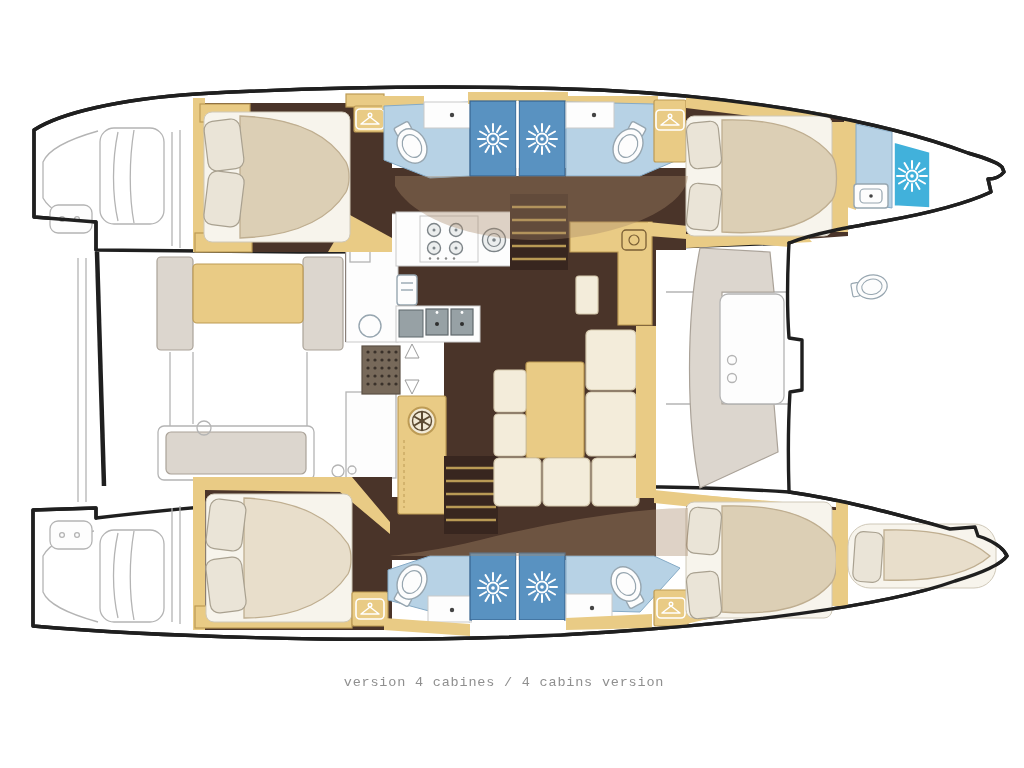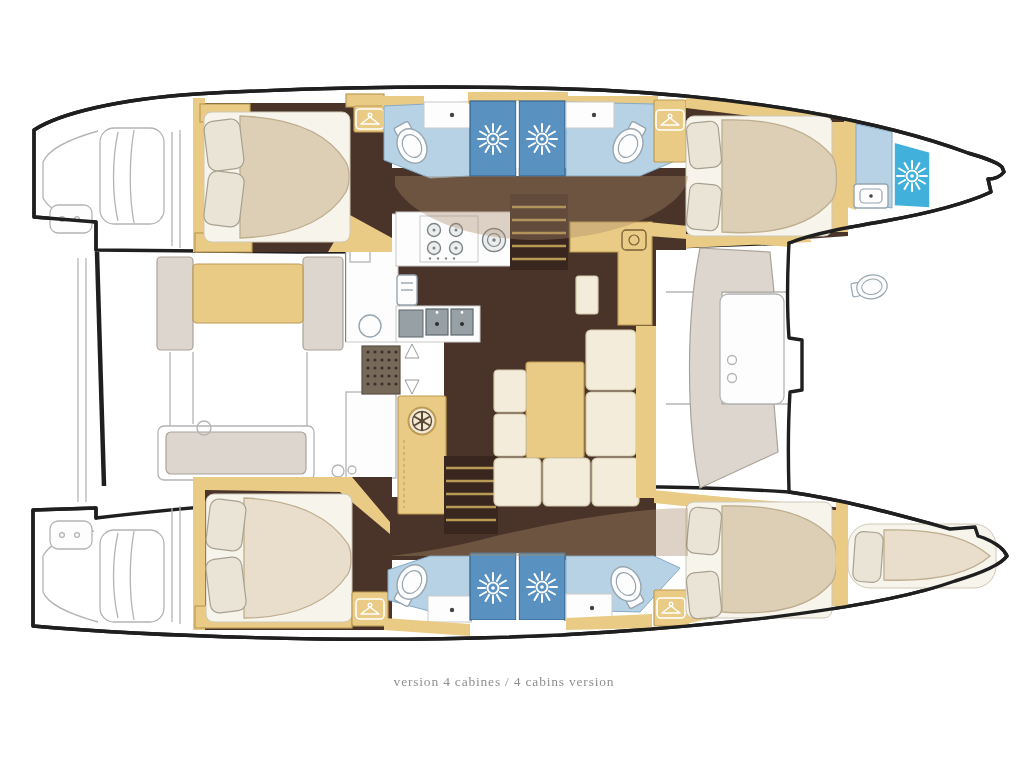--- a/index.html
+++ b/index.html
@@ -1,17 +1,17 @@
 <!DOCTYPE html>
 <html style="--outline: #1f1f1f; --thin_line: #b4b4b4; --floor: #4a3429; --floor_dark: #38261f; --wood: #e9cb85; --wood_edge: #bd9b55; --bed_base: #f7f4ec; --mattress: #dccfb5; --mattress_edge: #bfae90; --mattress_light: #e8decb; --pillow: #eae4d7; --pillow_edge: #a9a190; --cushion: #f3ecda; --cushion_edge: #d6caae; --gray_seat: #dcd6ce; --gray_seat_edge: #aaa298; --bath_floor: #b7d2e5; --bath_edge: #85aac6; --shower: #5992c1; --shower_edge: #38648f; --shower_bow: #41b1db; --white: #ffffff; --fixture_edge: #97a6b0; --steel: #97a1a5; --steel_dark: #5f686c; --grate: #77695a; --grate_dot: #3a312a; --overlay: #a88a68; --caption_color: #8f8f8f;"><head>
 <meta charset="utf-8">
 <style>
   html,body{margin:0;padding:0;background:#fff;}
   #stage{position:relative;width:1024px;height:768px;background:var(--white,#fff);
-         font-family:Liberation Serif, serif;overflow:hidden;}
+         font-family:Liberation Mono, monospace;overflow:hidden;}
   svg{position:absolute;left:0;top:0;}
   .hull{fill:var(--white);stroke:var(--outline);stroke-width:3.4;stroke-linejoin:round;}
   .restroke{fill:none;stroke:var(--outline);stroke-width:3.4;stroke-linejoin:round;stroke-linecap:round;}
   .thin{fill:none;stroke:var(--thin_line);stroke-width:1.3;}
   .thinf{fill:#fdfdfd;stroke:var(--thin_line);stroke-width:1.3;}
   .floor{fill:var(--floor);}
   .floor2{fill:var(--floor_dark);}
   .wood{fill:var(--wood);stroke:var(--wood_edge);stroke-width:1.2;}
   .woodn{fill:var(--wood);}
   .bed{fill:var(--bed_base);stroke:#cfc8b8;stroke-width:1;}

